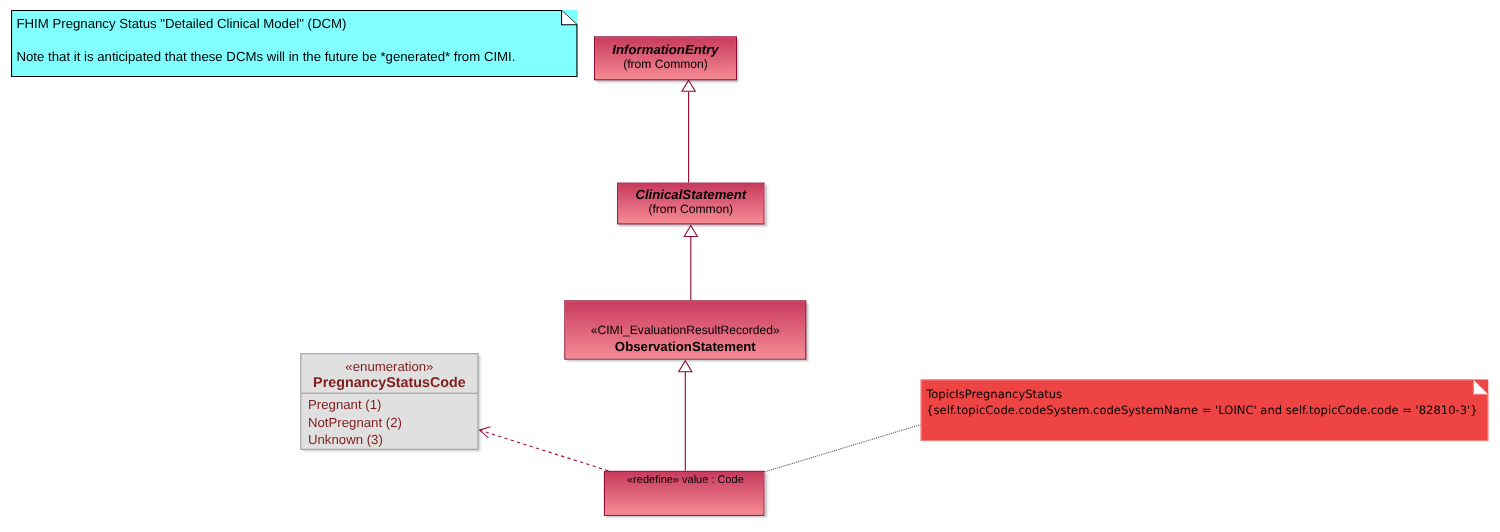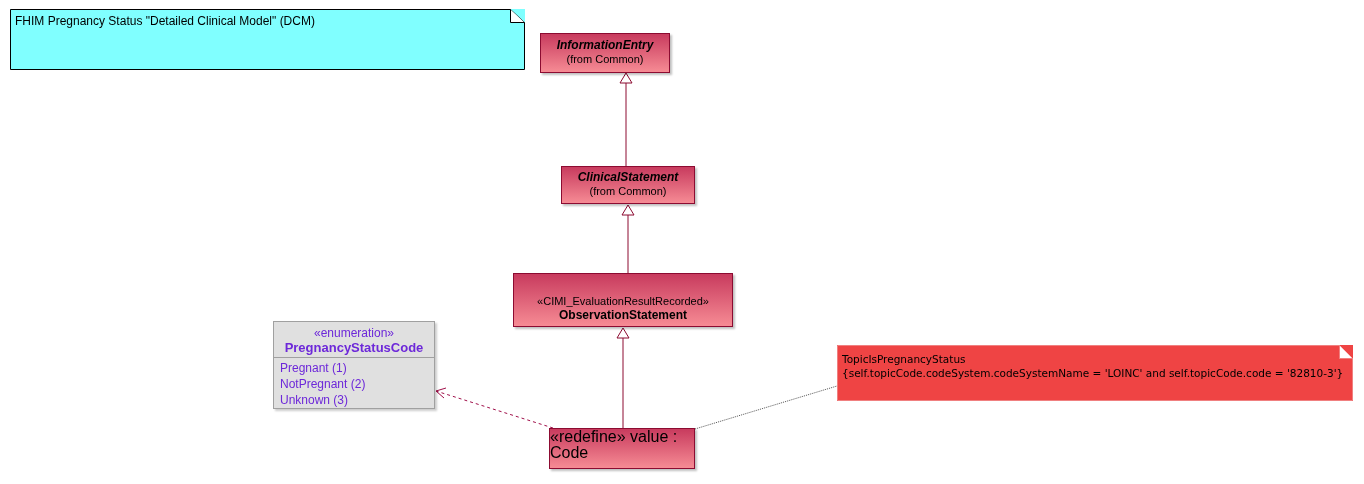--- a/index.html
+++ b/index.html
@@ -16,24 +16,24 @@
     box-shadow:2px 2px 2px rgba(0,0,0,0.25); text-align:center; color:#000; font-size:11px; }
   .cls .name { font-weight:bold; font-size:12px; line-height:14px; }
   .cls .name.it { font-style:italic; }
   .cls .sub { line-height:14px; }
 
   #c-info { left:540px; top:33px; width:130px; height:40px; padding-top:4px; }
   #c-clin { left:561px; top:166px; width:134px; height:38px; padding-top:3px; }
   #c-obs  { left:513px; top:273px; width:220px; height:54px; padding-top:20px; }
   #c-preg { left:549px; top:428px; width:146px; height:41px; }
   #c-preg .hdr { height:23px; line-height:23px; font-weight:bold; font-size:12px; border-bottom:1px solid #8c0b31; }
-  #c-preg .attr { text-align:left; padding-left:0; line-height:16px; font-size:16px; }
+  #c-preg .attr { text-align:left; padding-left:20px; line-height:16px; font-size:10px; }
 
   .enum { left:273px; top:321px; width:162px; height:88px; background:#e0e0e0; border:1px solid #a0a0a0;
-    box-shadow:2px 2px 2px rgba(0,0,0,0.2); font-size:12px; color:#6d28d9; }
+    box-shadow:2px 2px 2px rgba(0,0,0,0.2); font-size:12px; color:#7f1d1d; }
   .enum .hdr { text-align:center; padding-top:4px; height:36px; border-bottom:1px solid #a0a0a0; box-sizing:border-box; }
   .enum .stereo { line-height:14px; font-size:12px; }
   .enum .nm { font-weight:bold; line-height:16px; font-size:13px; }
   .enum .lit { padding-left:6px; line-height:16px; }
 
   .note-pink { left:837px; top:345px; width:516px; height:56px; background:#ef4444;
     font-family:"DejaVu Sans", sans-serif; font-size:10.5px; color:#000; padding:7px 5px; line-height:14px; }
 </style>
 </head>
 <body>
@@ -50,20 +50,21 @@
   <polygon points="623,328 617,338 629,338" fill="#ffffff" stroke="#8c0b31" stroke-width="1"></polygon>
 
   <line x1="553" y1="428" x2="436" y2="391" stroke="#a0104a" stroke-width="1" stroke-dasharray="3,3"></line>
   <polyline points="446,388 436,391 444,398" fill="none" stroke="#a0104a" stroke-width="1"></polyline>
 
   <line x1="695" y1="429" x2="837" y2="386" stroke="#555555" stroke-width="1" stroke-dasharray="1,1"></line>
 </svg>
 
 <div class="abs note-cyan">
   <div>FHIM Pregnancy Status "Detailed Clinical Model" (DCM)</div>
+  <div class="l2">Note that it is anticipated that these DCMs will in the future be *generated* from CIMI.</div>
 </div>
 <svg class="abs" style="left:10px;top:9px;width:516px;height:61px;overflow:visible">
   <polyline points="0.5,0.5 500.5,0.5 514.5,13.5 514.5,60.5 0.5,60.5 0.5,0.5" fill="none" stroke="#000" stroke-width="1"></polyline>
   <polyline points="500.5,0.5 500.5,13.5 514.5,13.5" fill="#ffffff" stroke="#000" stroke-width="1"></polyline>
 </svg>
 
 <div class="abs cls" id="c-info">
   <div class="name it">InformationEntry</div>
   <div class="sub">(from Common)</div>
 </div>

